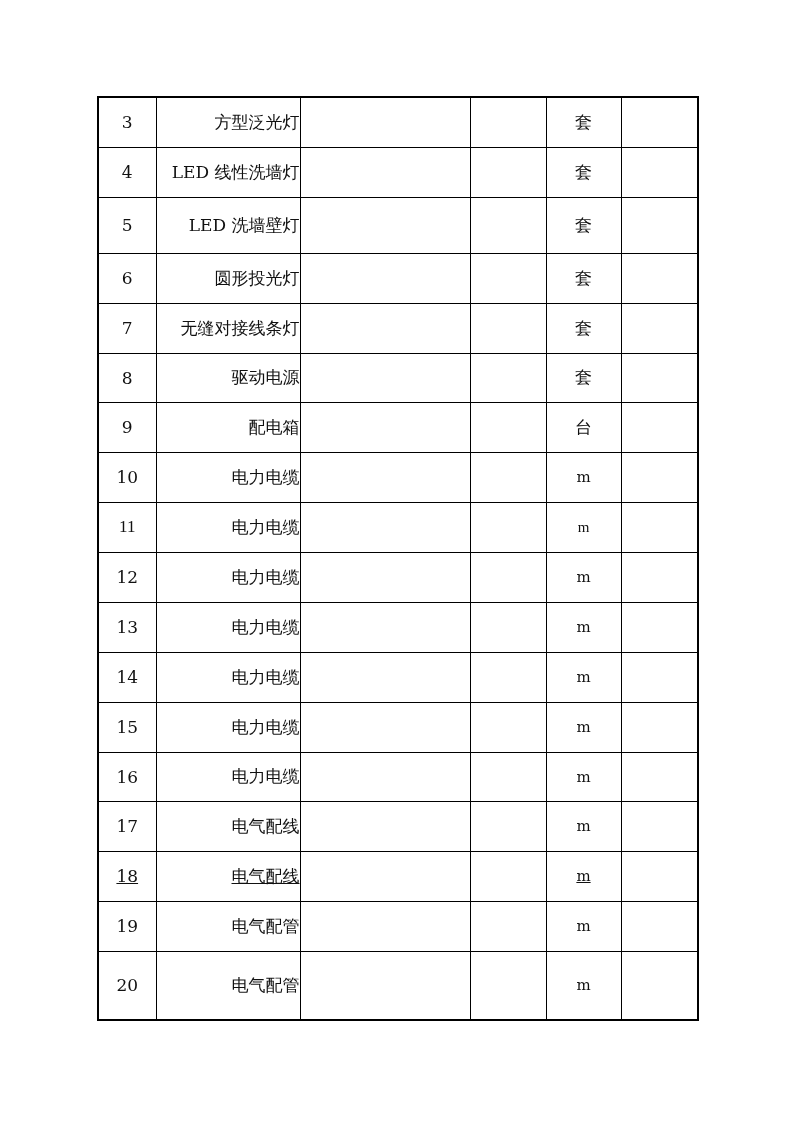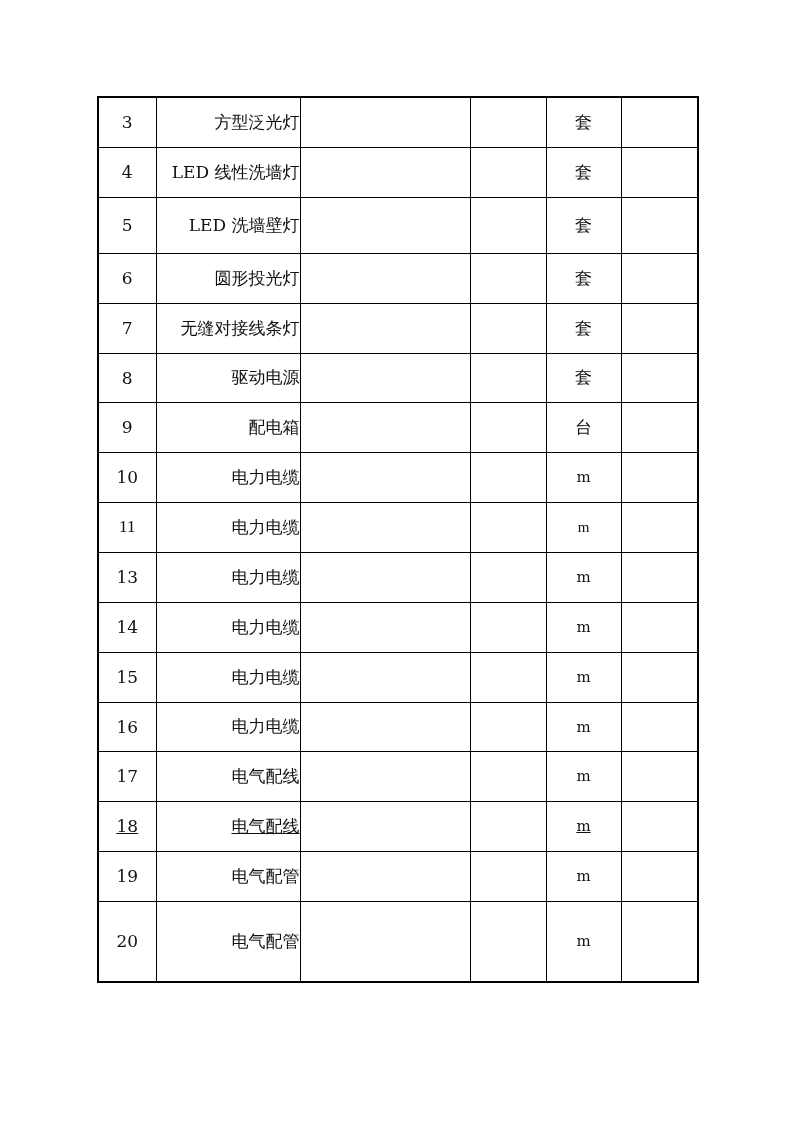--- a/index.html
+++ b/index.html
@@ -98,20 +98,28 @@
   </tr>
       <tr style="height: 50px; font-family: Liberation Serif, serif;">
     <td class="c-no">11</td>
     <td class="c-name">电力电缆</td>
     <td class="c-spec"></td>
     <td class="c-qty"></td>
     <td class="c-unit latin">m</td>
     <td class="c-remark"></td>
   </tr>
       <tr style="height: 50px;">
+    <td class="c-no">12</td>
+    <td class="c-name">电力电缆</td>
+    <td class="c-spec"></td>
+    <td class="c-qty"></td>
+    <td class="c-unit latin">m</td>
+    <td class="c-remark"></td>
+  </tr>
+      <tr style="height: 50px;">
     <td class="c-no">13</td>
     <td class="c-name">电力电缆</td>
     <td class="c-spec"></td>
     <td class="c-qty"></td>
     <td class="c-unit latin">m</td>
     <td class="c-remark"></td>
   </tr>
       <tr style="height: 50px;">
     <td class="c-no">14</td>
     <td class="c-name">电力电缆</td>
@@ -153,21 +161,21 @@
     <td class="c-remark"></td>
   </tr>
       <tr style="height: 50px;">
     <td class="c-no">19</td>
     <td class="c-name">电气配管</td>
     <td class="c-spec"></td>
     <td class="c-qty"></td>
     <td class="c-unit latin">m</td>
     <td class="c-remark"></td>
   </tr>
-      <tr style="height: 81px;">
+      <tr style="height: 69px;">
     <td class="c-no">20</td>
     <td class="c-name">电气配管</td>
     <td class="c-spec"></td>
     <td class="c-qty"></td>
     <td class="c-unit latin">m</td>
     <td class="c-remark"></td>
   </tr>
     </tbody>
 </table>
 

